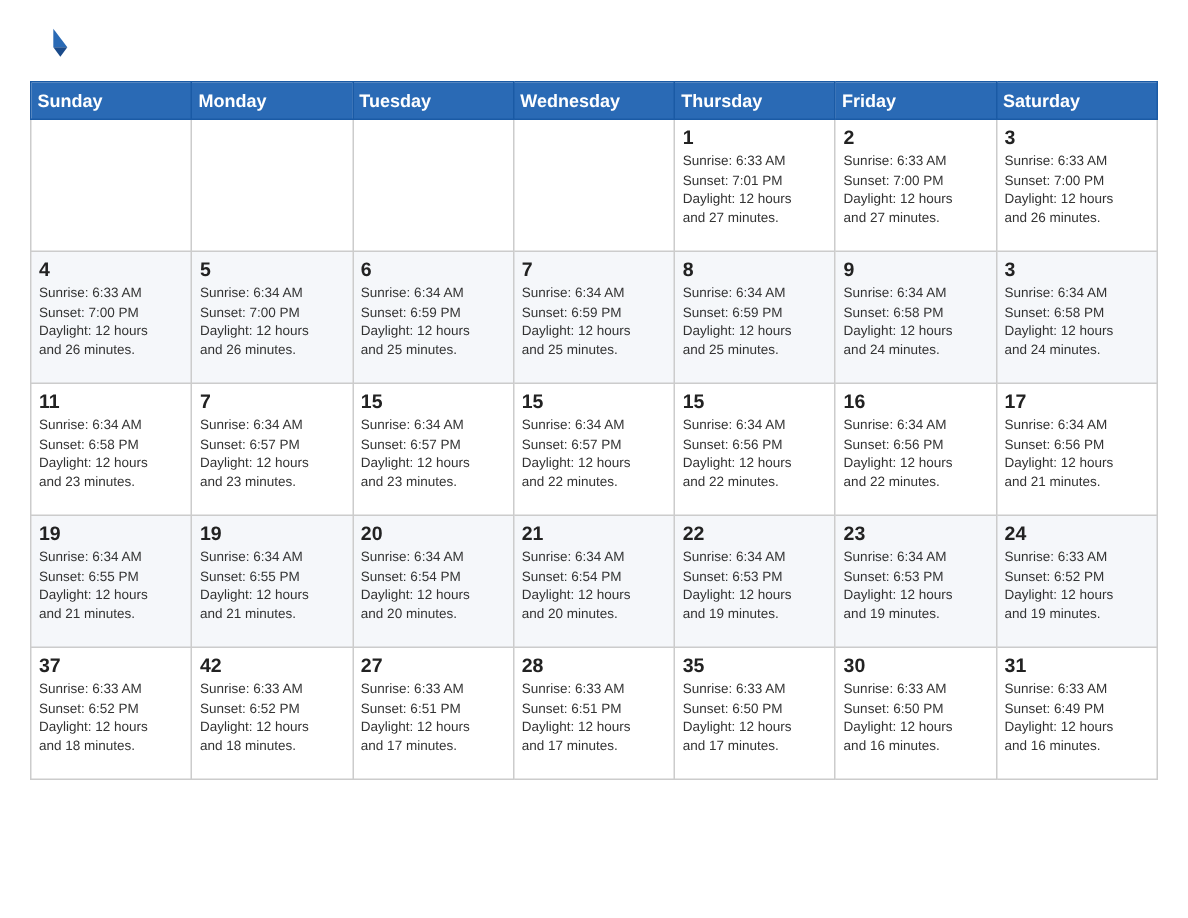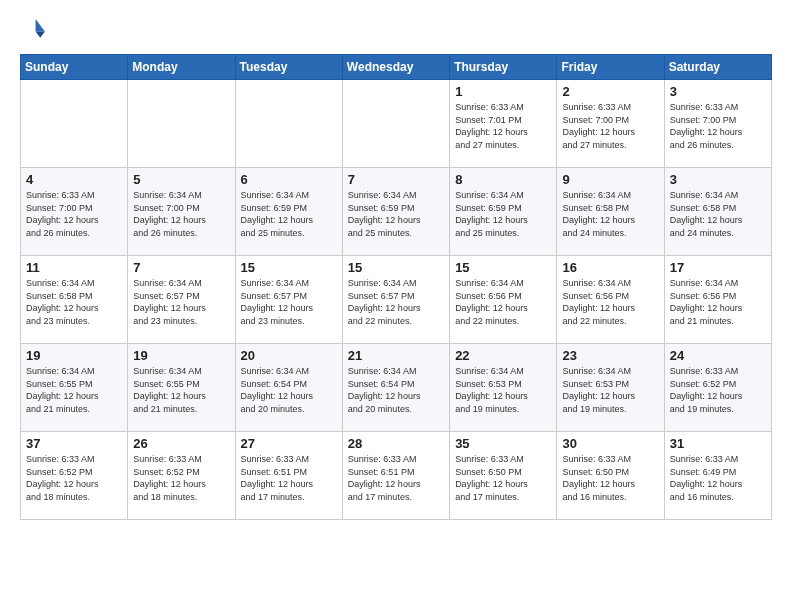--- a/index.html
+++ b/index.html
@@ -235,21 +235,21 @@
           <td><span class="day-num">24</span><span class="day-info" style="white-space: pre-line;">Sunrise: 6:33 AM
 Sunset: 6:52 PM
 Daylight: 12 hours
 and 19 minutes.</span></td>
         </tr>
         <tr>
           <td><span class="day-num">37</span><span class="day-info" style="white-space: pre-line;">Sunrise: 6:33 AM
 Sunset: 6:52 PM
 Daylight: 12 hours
 and 18 minutes.</span></td>
-          <td><span class="day-num">26</span><span class="day-info" style="white-space: pre-line;">Sunrise: 6:33 AM
+          <td><span class="day-num">42</span><span class="day-info" style="white-space: pre-line;">Sunrise: 6:33 AM
 Sunset: 6:52 PM
 Daylight: 12 hours
 and 18 minutes.</span></td>
           <td><span class="day-num">27</span><span class="day-info" style="white-space: pre-line;">Sunrise: 6:33 AM
 Sunset: 6:51 PM
 Daylight: 12 hours
 and 17 minutes.</span></td>
           <td><span class="day-num">28</span><span class="day-info" style="white-space: pre-line;">Sunrise: 6:33 AM
 Sunset: 6:51 PM
 Daylight: 12 hours

